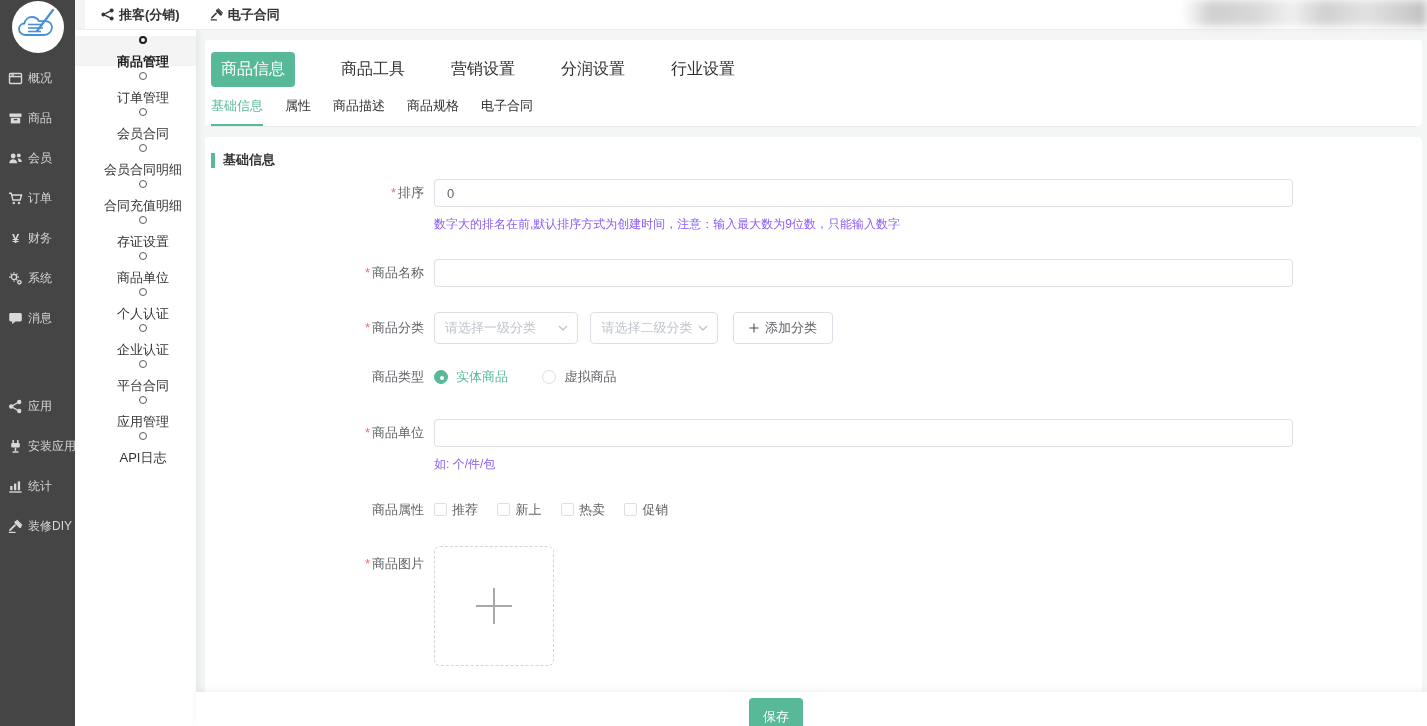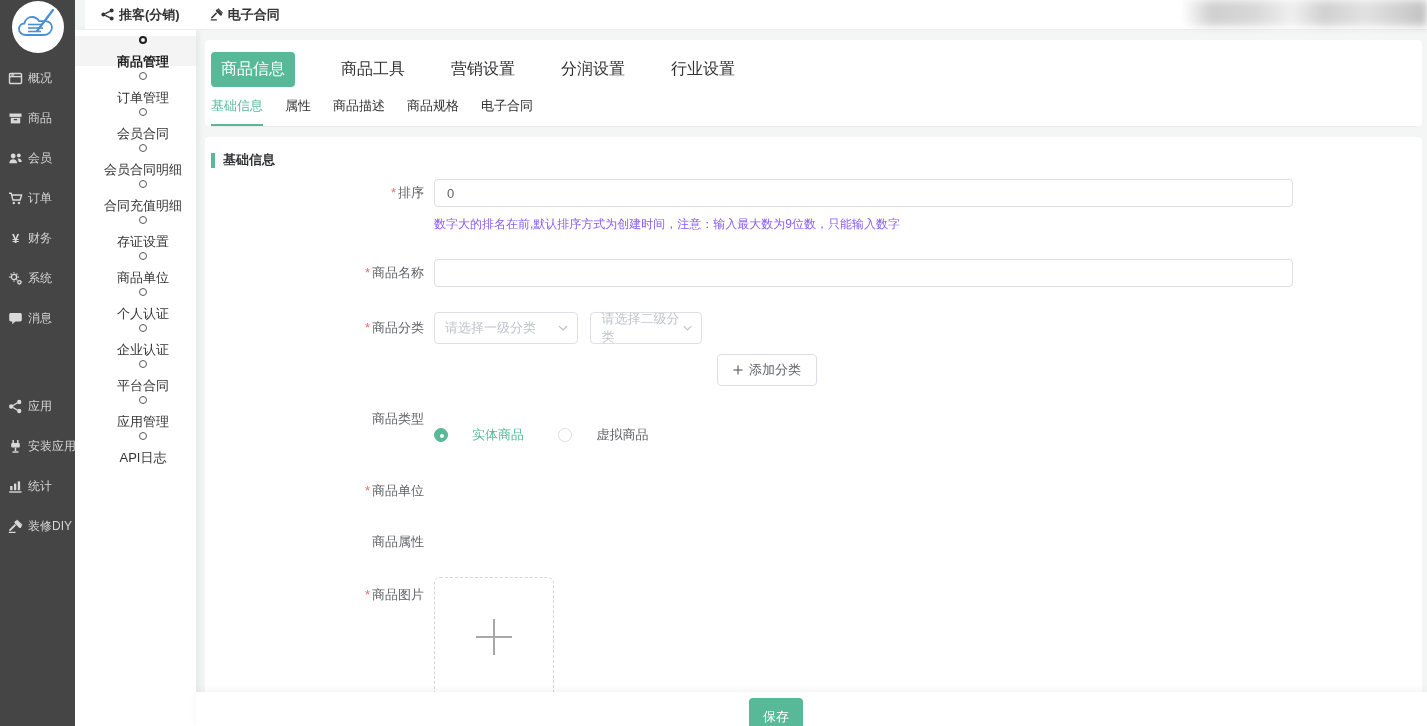--- a/index.html
+++ b/index.html
@@ -47,23 +47,23 @@
 
   .frow { display:flex; }
   .flabel { width:229px; flex:0 0 229px; text-align:right; padding-right:10px; font-size:13px; color:#606266; }
   .req { color:#f56c6c; margin-right:2px; }
   .fctrl { flex:1; }
 
   .txt-input { width:859px; height:28px; border:1px solid #dcdfe6; border-radius:4px; padding:0 12px; font-size:13px; color:#606266; outline:none; font-family:inherit; background:#fff; }
   .help { font-size:12px; color:#8b5cf6; margin-top:9px; }
 
   .sel { height:32px; border:1px solid #dcdfe6; border-radius:4px; display:inline-flex; align-items:center; justify-content:space-between; padding:0 9px 0 10px; font-size:13px; color:#c0c4cc; cursor:pointer; background:#fff; vertical-align:top; }
-  .btn-plain { height:32px; border:1px solid #dcdfe6; border-radius:4px; background:#fff; display:inline-flex; align-items:center; gap:6px; padding:0 15px; font-size:13px; color:#606266; cursor:pointer; vertical-align:top;margin-top:42px; }
-
-  .radio-opt { display:inline-flex; align-items:center; gap:24px; cursor:pointer; margin-right:30px;margin-top:16px; }
+  .btn-plain { height:32px; border:1px solid #dcdfe6; border-radius:4px; background:#fff; display:inline-flex; align-items:center; gap:6px; padding:0 15px; font-size:13px; color:#606266; cursor:pointer; vertical-align:top; }
+
+  .radio-opt { display:inline-flex; align-items:center; gap:8px; cursor:pointer; margin-right:30px; }
   .radio { width:14px; height:14px; border-radius:50%; border:1px solid #dcdfe6; background:#fff; position:relative; }
   .radio.checked { background:var(--accent); border-color:var(--accent); }
   .radio.checked::after { content:""; position:absolute; left:4.5px; top:4.5px; width:4px; height:4px; border-radius:50%; background:#fff; }
   .radio-opt .rlabel { font-size:13px; color:#606266; }
   .radio-opt.checked .rlabel { color:var(--accent); }
 
   .chk-opt { display:inline-flex; align-items:center; gap:5px; cursor:pointer; margin-right:15px; }
   .chk { width:13px; height:13px; border:1px solid #dcdfe6; border-radius:2px; background:#fff; }
   .chk-opt .clabel { font-size:13px; color:#606266; }
 
@@ -336,21 +336,21 @@
 
     <div class="frow" style="margin-top:25px;">
       <div class="flabel" style="line-height:32px;"><span class="req">*</span><span>商品分类</span></div>
       <div class="fctrl">
         <div class="sel" style="width:144px;">
           <span>请选择一级分类</span>
           <svg width="10" height="6" viewBox="0 0 10 6">
               <polyline points="1,1 5,5 9,1" fill="none" stroke="#c0c4cc" stroke-width="1.3"></polyline>
             </svg>
         </div>
-        <div class="sel" style="width:112px; margin-left:8px;">
+        <div class="sel" style="width:128px; margin-left:8px;">
           <span>请选择二级分类</span>
           <svg width="10" height="6" viewBox="0 0 10 6">
               <polyline points="1,1 5,5 9,1" fill="none" stroke="#c0c4cc" stroke-width="1.3"></polyline>
             </svg>
         </div>
         <button class="btn-plain" style="margin-left:10px;">
           <svg width="10" height="10" viewBox="0 0 10 10">
               <line x1="5" y1="0.5" x2="5" y2="9.5" stroke="#606266" stroke-width="1.2"></line>
               <line x1="0.5" y1="5" x2="9.5" y2="5" stroke="#606266" stroke-width="1.2"></line>
             </svg>
@@ -369,24 +369,46 @@
           </span>
         <span class="radio-opt">
             <span class="radio"></span>
             <span class="rlabel">虚拟商品</span>
           </span>
       </div>
     </div>
 
     <div class="frow" style="margin-top:32px;">
       <div class="flabel" style="line-height:28px;"><span class="req">*</span><span>商品单位</span></div>
+      <div class="fctrl">
+        <input class="txt-input" type="text" value="" style="">
+        <div class="help">如: 个/件/包</div>
+      </div>
     </div>
 
     <div class="frow" style="margin-top:29px;">
       <div class="flabel" style="line-height:15px;"><span>商品属性</span></div>
+      <div class="fctrl" style="line-height:15px;">
+        <span class="chk-opt">
+            <span class="chk"></span>
+            <span class="clabel">推荐</span>
+          </span>
+        <span class="chk-opt">
+            <span class="chk"></span>
+            <span class="clabel">新上</span>
+          </span>
+        <span class="chk-opt">
+            <span class="chk"></span>
+            <span class="clabel">热卖</span>
+          </span>
+        <span class="chk-opt">
+            <span class="chk"></span>
+            <span class="clabel">促销</span>
+          </span>
+      </div>
     </div>
 
     <div class="frow" style="margin-top:28px;">
       <div class="flabel" style="line-height:20px;padding-top:8px;"><span class="req">*</span><span>商品图片</span></div>
       <div class="fctrl">
         <div class="upload-box">
           <svg width="48" height="48" viewBox="0 0 48 48">
               <line x1="24" y1="6" x2="24" y2="42" stroke="#a8a8a8" stroke-width="2"></line>
               <line x1="6" y1="24" x2="42" y2="24" stroke="#a8a8a8" stroke-width="2"></line>
             </svg>

